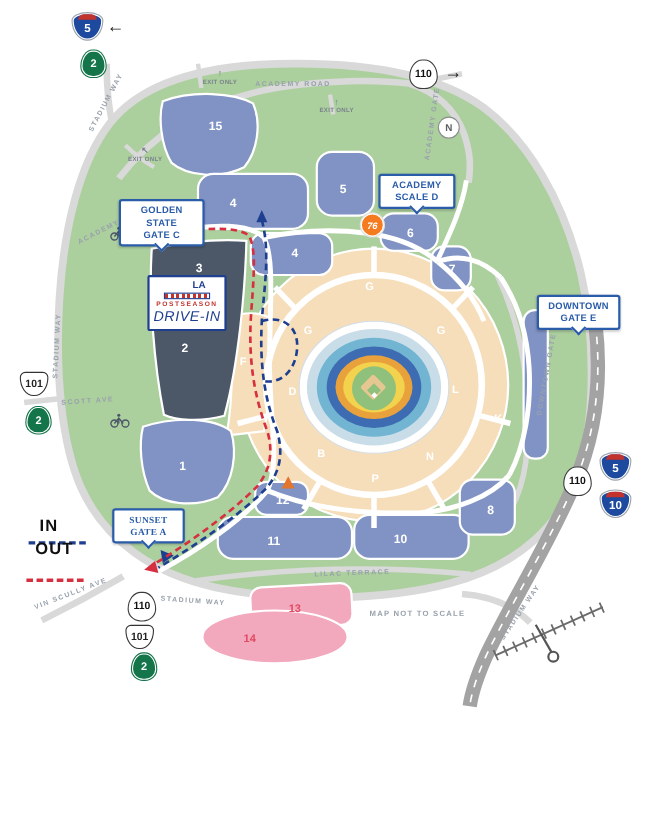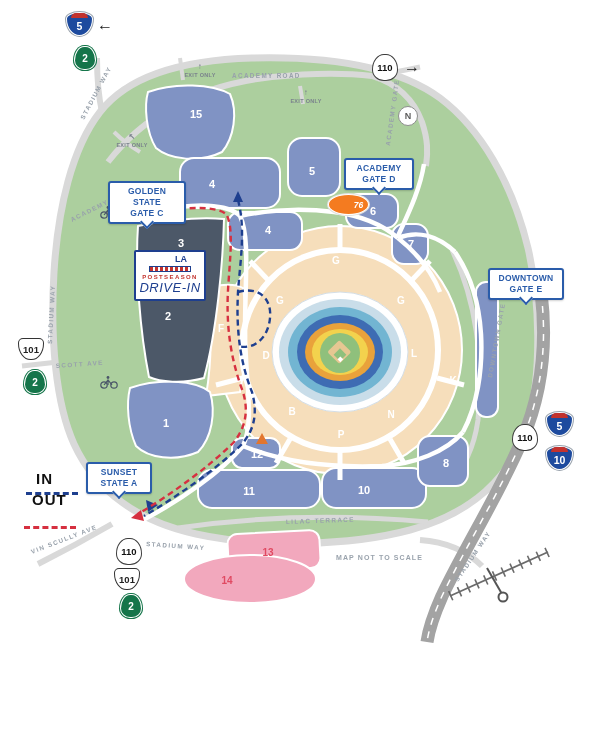--- a/index.html
+++ b/index.html
@@ -228,39 +228,39 @@
       <text class="scalelbl" x="336" y="560">MAP NOT TO SCALE</text>
     </g>
   </svg>
 
   <div class="gate" style="left:108px;top:168px;width:64px;margin-top:13px;">
     <span>GOLDEN STATE</span>
     <span>GATE C</span>
   </div>
   <div class="gate" style="left:344px;top:158px;width:56px;">
     <span>ACADEMY</span>
-    <span>GATE D</span>
+    <span>SCALE D</span>
   </div>
   <div class="gate" style="left:488px;top:268px;width:62px;">
     <span>DOWNTOWN</span>
     <span>GATE E</span>
   </div>
-  <div class="gate" style="left:86px;top:462px;width:52px;">
+  <div class="gate" style="left:102px;top:462px;width:52px;font-family:Liberation Serif, serif;">
     <span>SUNSET</span>
-    <span>STATE A</span>
+    <span>GATE A</span>
   </div>
 
   <div class="drivein">
     <div class="mark">LA</div>
     <div class="banner"></div>
     <div class="postseason">POSTSEASON</div>
     <div class="drive">DRIVE-IN</div>
   </div>
 
-  <div class="ball76" style="left:328px;top:194px;padding-left:20px;">
+  <div class="ball76" style="left:328px;top:194px;">
     <span>76</span>
   </div>
 
   <div class="north" style="left:398px;top:106px;">
     <span>N</span>
   </div>
 
   <div class="exitonly" style="left:182px;top:62px;">
     <span class="ar">↑</span>
     <span>EXIT ONLY</span>

